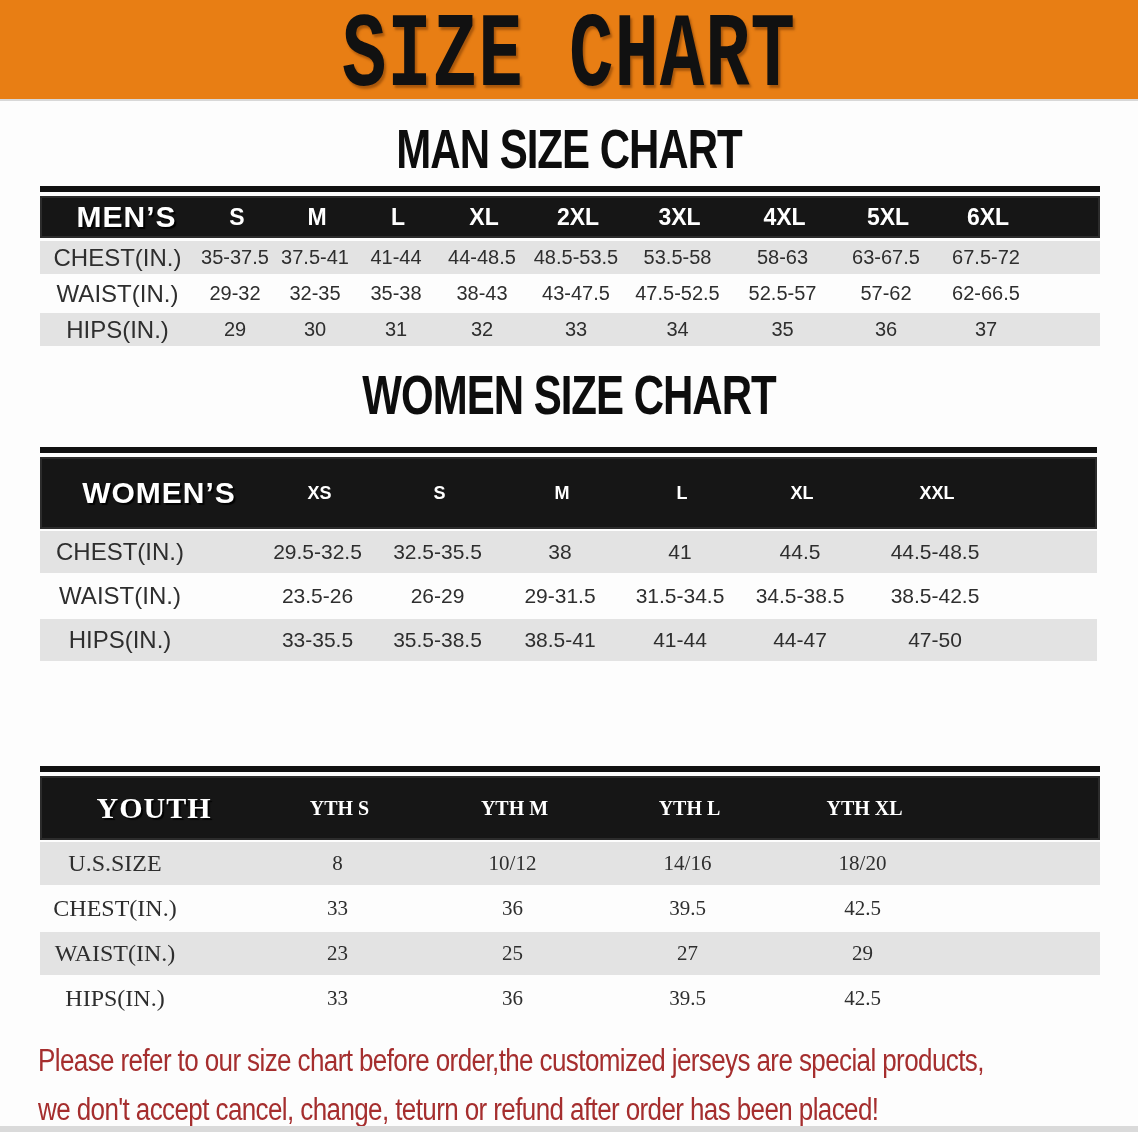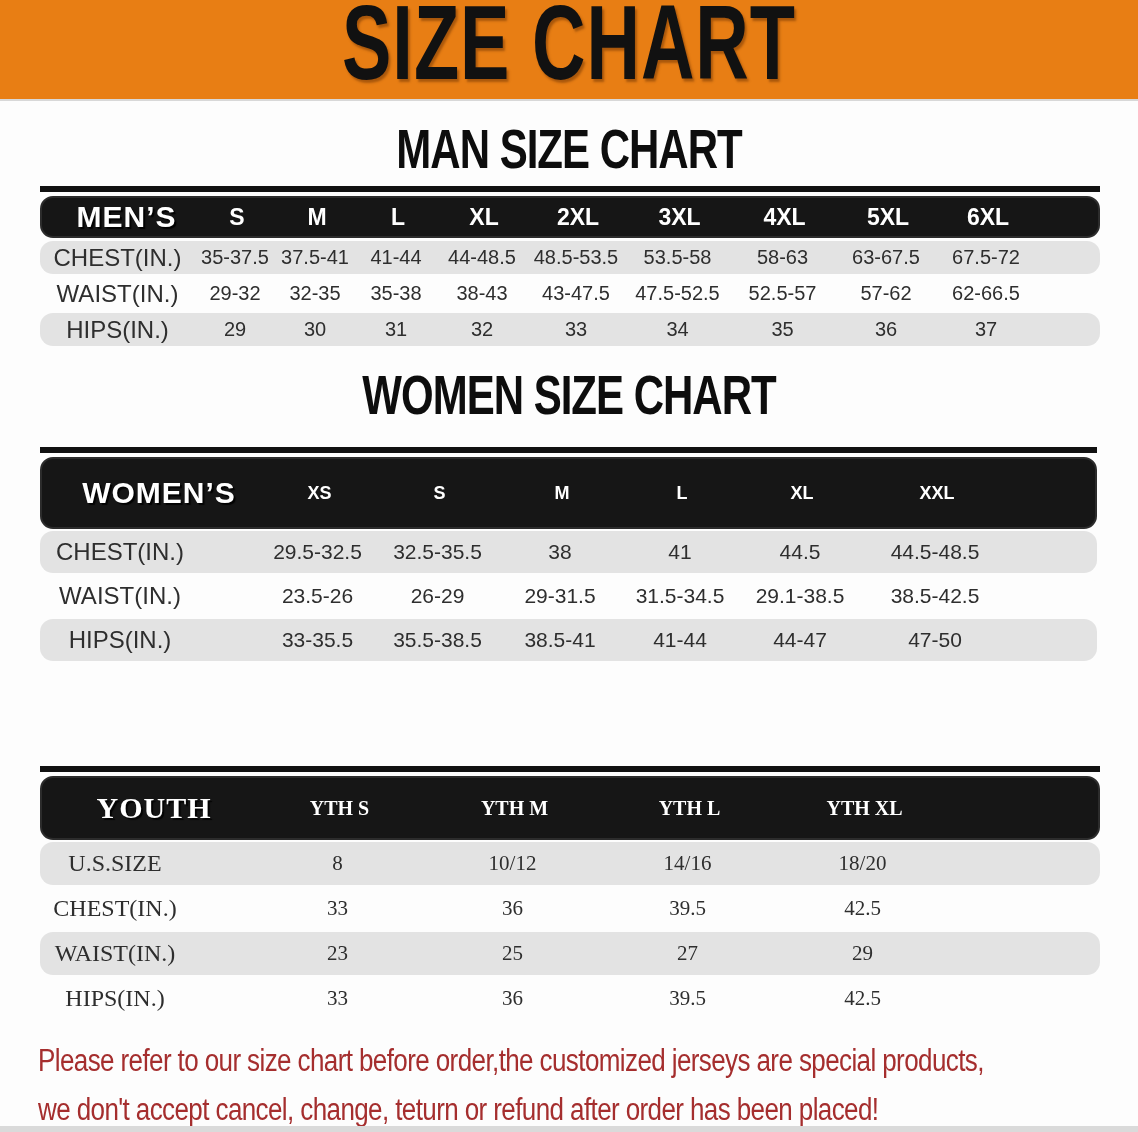--- a/index.html
+++ b/index.html
@@ -16,23 +16,24 @@
   }
 
   
   .banner {
     position: absolute;
     top: 0; left: 0;
     width: 100%;
     height: 101px;
     background: #e87e14;
     display: flex;
-    align-items: flex-start;
+    align-items: flex-end;
     justify-content: center;
     border-bottom: 2px solid #d8d8d8;
+    font-family: Liberation Mono, monospace;
   }
   .banner-title {
     display: inline-block;
     font-size: 74px;
     font-weight: 700;
     letter-spacing: 1px;
     color: #111111;
     transform: scaleY(1.42);
     text-shadow: 2px 2px 2px rgba(90,40,0,0.45);
     white-space: nowrap;
@@ -58,21 +59,21 @@
   #heading-youth { top: 702px; }
 
   
   .table { position: absolute; left: 40px; }
   #table-men   { top: 186px; width: 1060px; }
   #table-women { top: 447px; width: 1057px; }
   #table-youth { top: 766px; width: 1060px; }
 
   .topline { height: 6px; background: #111111; margin-bottom: 4px; }
 
-  .trow { display: grid; align-items: center; border-radius: 13px; }
+  .trow { display: grid; align-items: center; }
 
   .thead {
     background: #161616;
     color: #ffffff;
     border: 2px solid #2c2c2c;
   }
   #table-men   .thead { height: 42px; }
   #table-women .thead { height: 72px; }
   #table-youth .thead { height: 64px; }
 
@@ -226,21 +227,21 @@
           <div class="cell">44.5</div>
           <div class="cell">44.5-48.5</div>
           <div class="cell filler"></div>
         </div>
         <div class="trow body-row white">
           <div class="cell label-cell">WAIST(IN.)</div>
           <div class="cell">23.5-26</div>
           <div class="cell">26-29</div>
           <div class="cell">29-31.5</div>
           <div class="cell">31.5-34.5</div>
-          <div class="cell">29.1-38.5</div>
+          <div class="cell">34.5-38.5</div>
           <div class="cell">38.5-42.5</div>
           <div class="cell filler"></div>
         </div>
         <div class="trow body-row gray">
           <div class="cell label-cell">HIPS(IN.)</div>
           <div class="cell">33-35.5</div>
           <div class="cell">35.5-38.5</div>
           <div class="cell">38.5-41</div>
           <div class="cell">41-44</div>
           <div class="cell">44-47</div>

